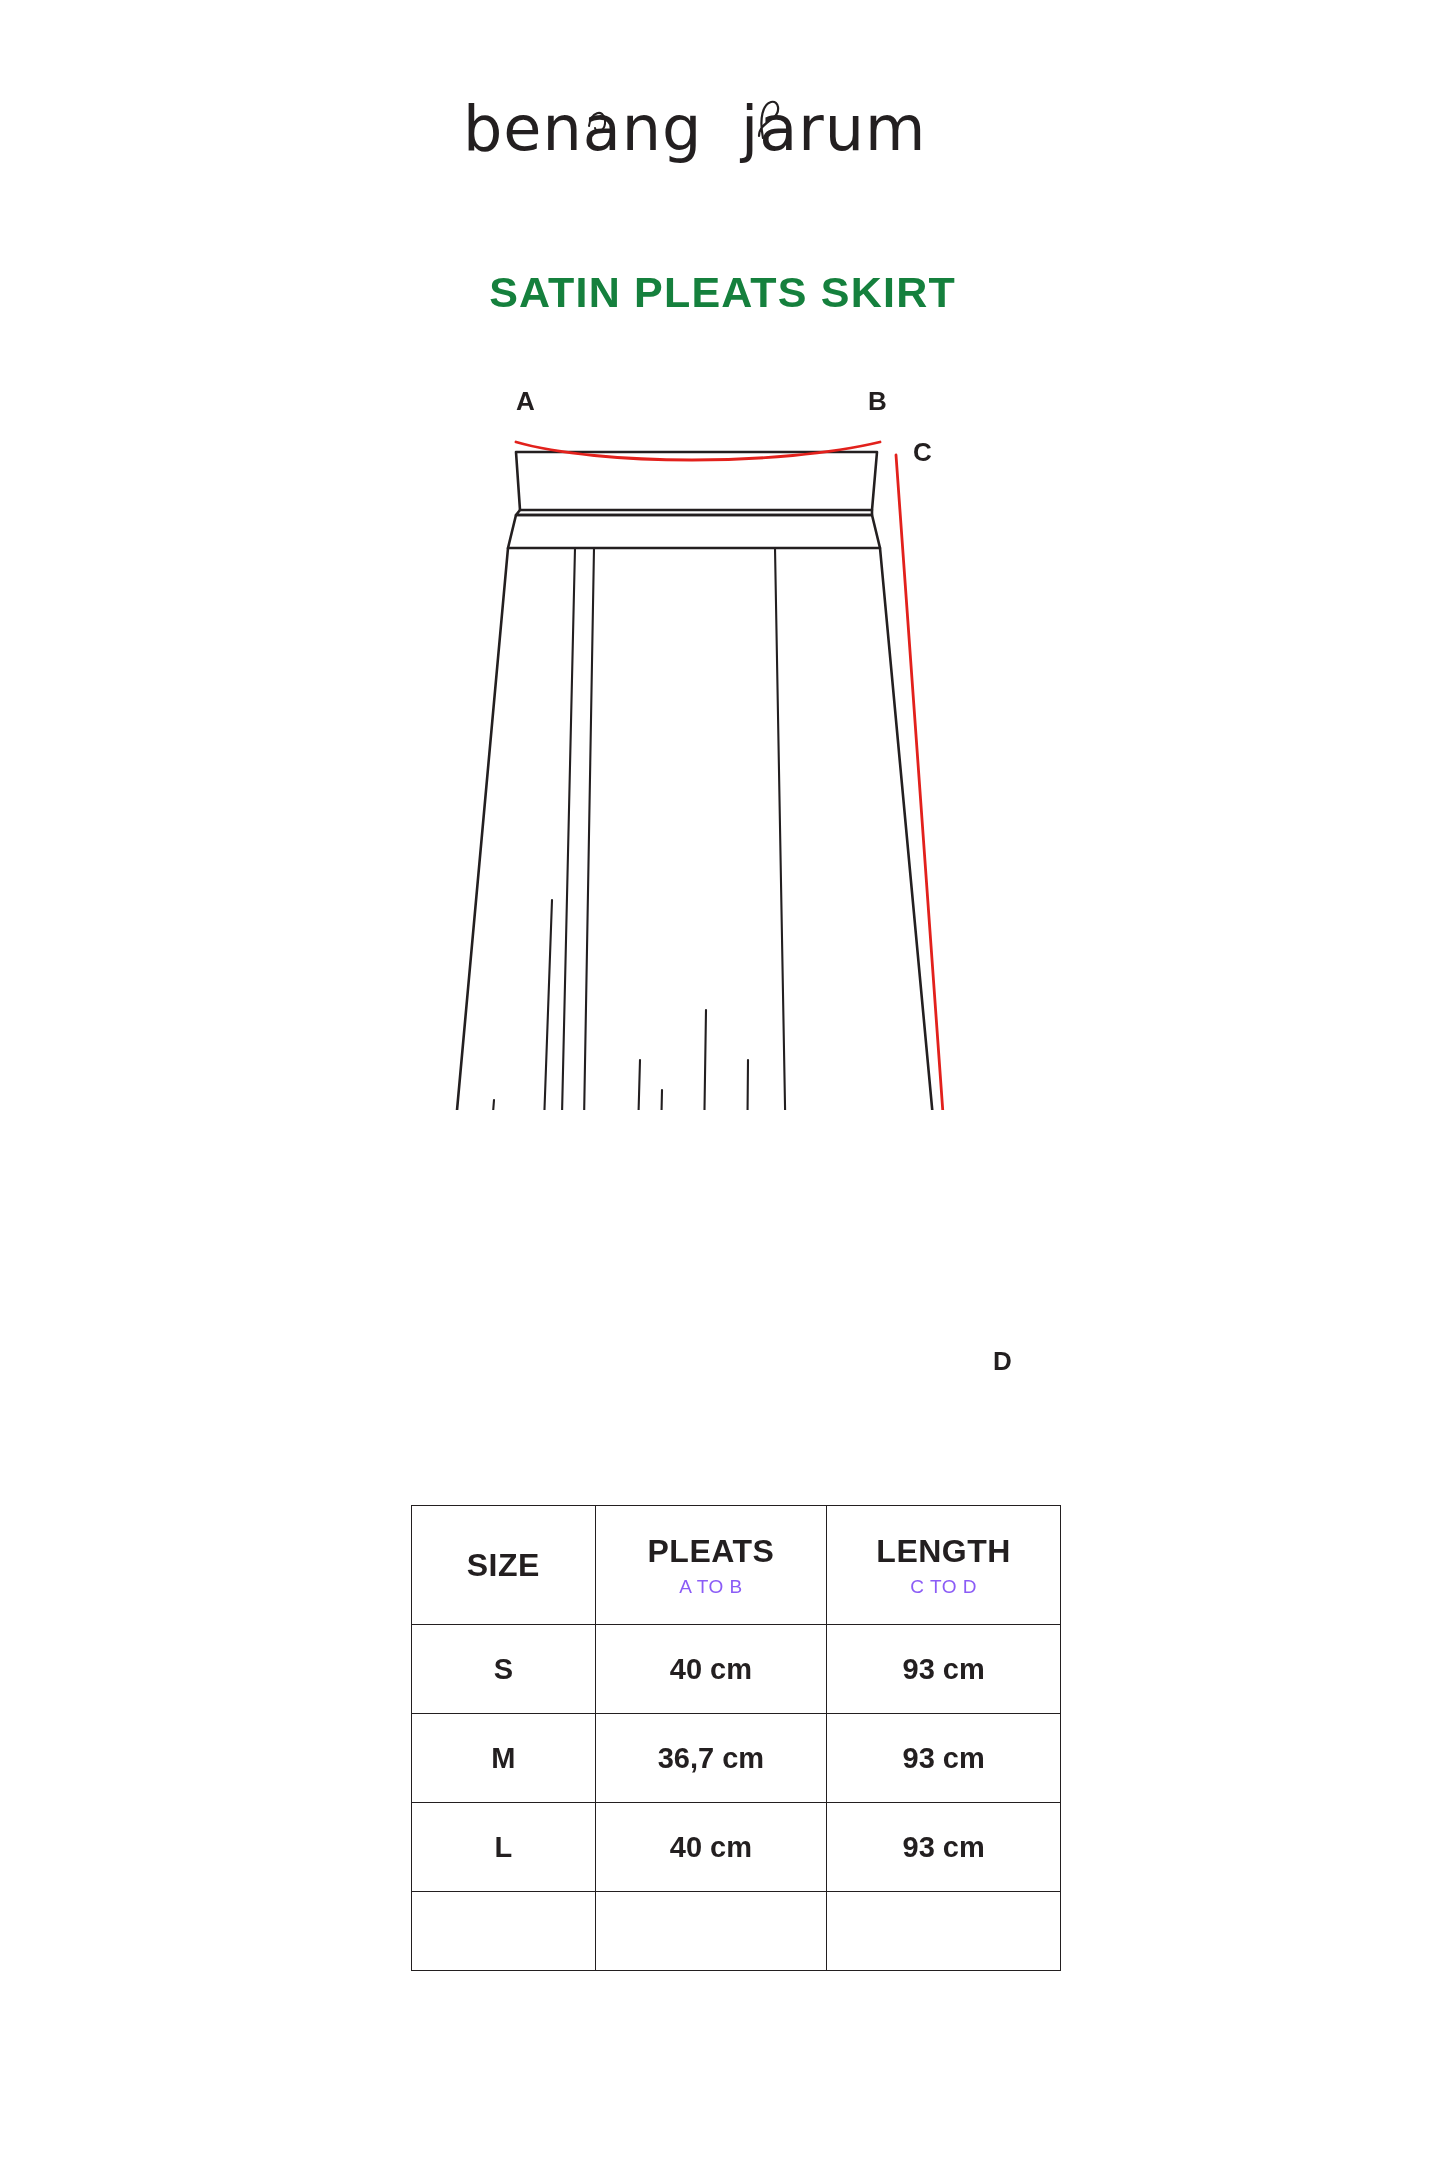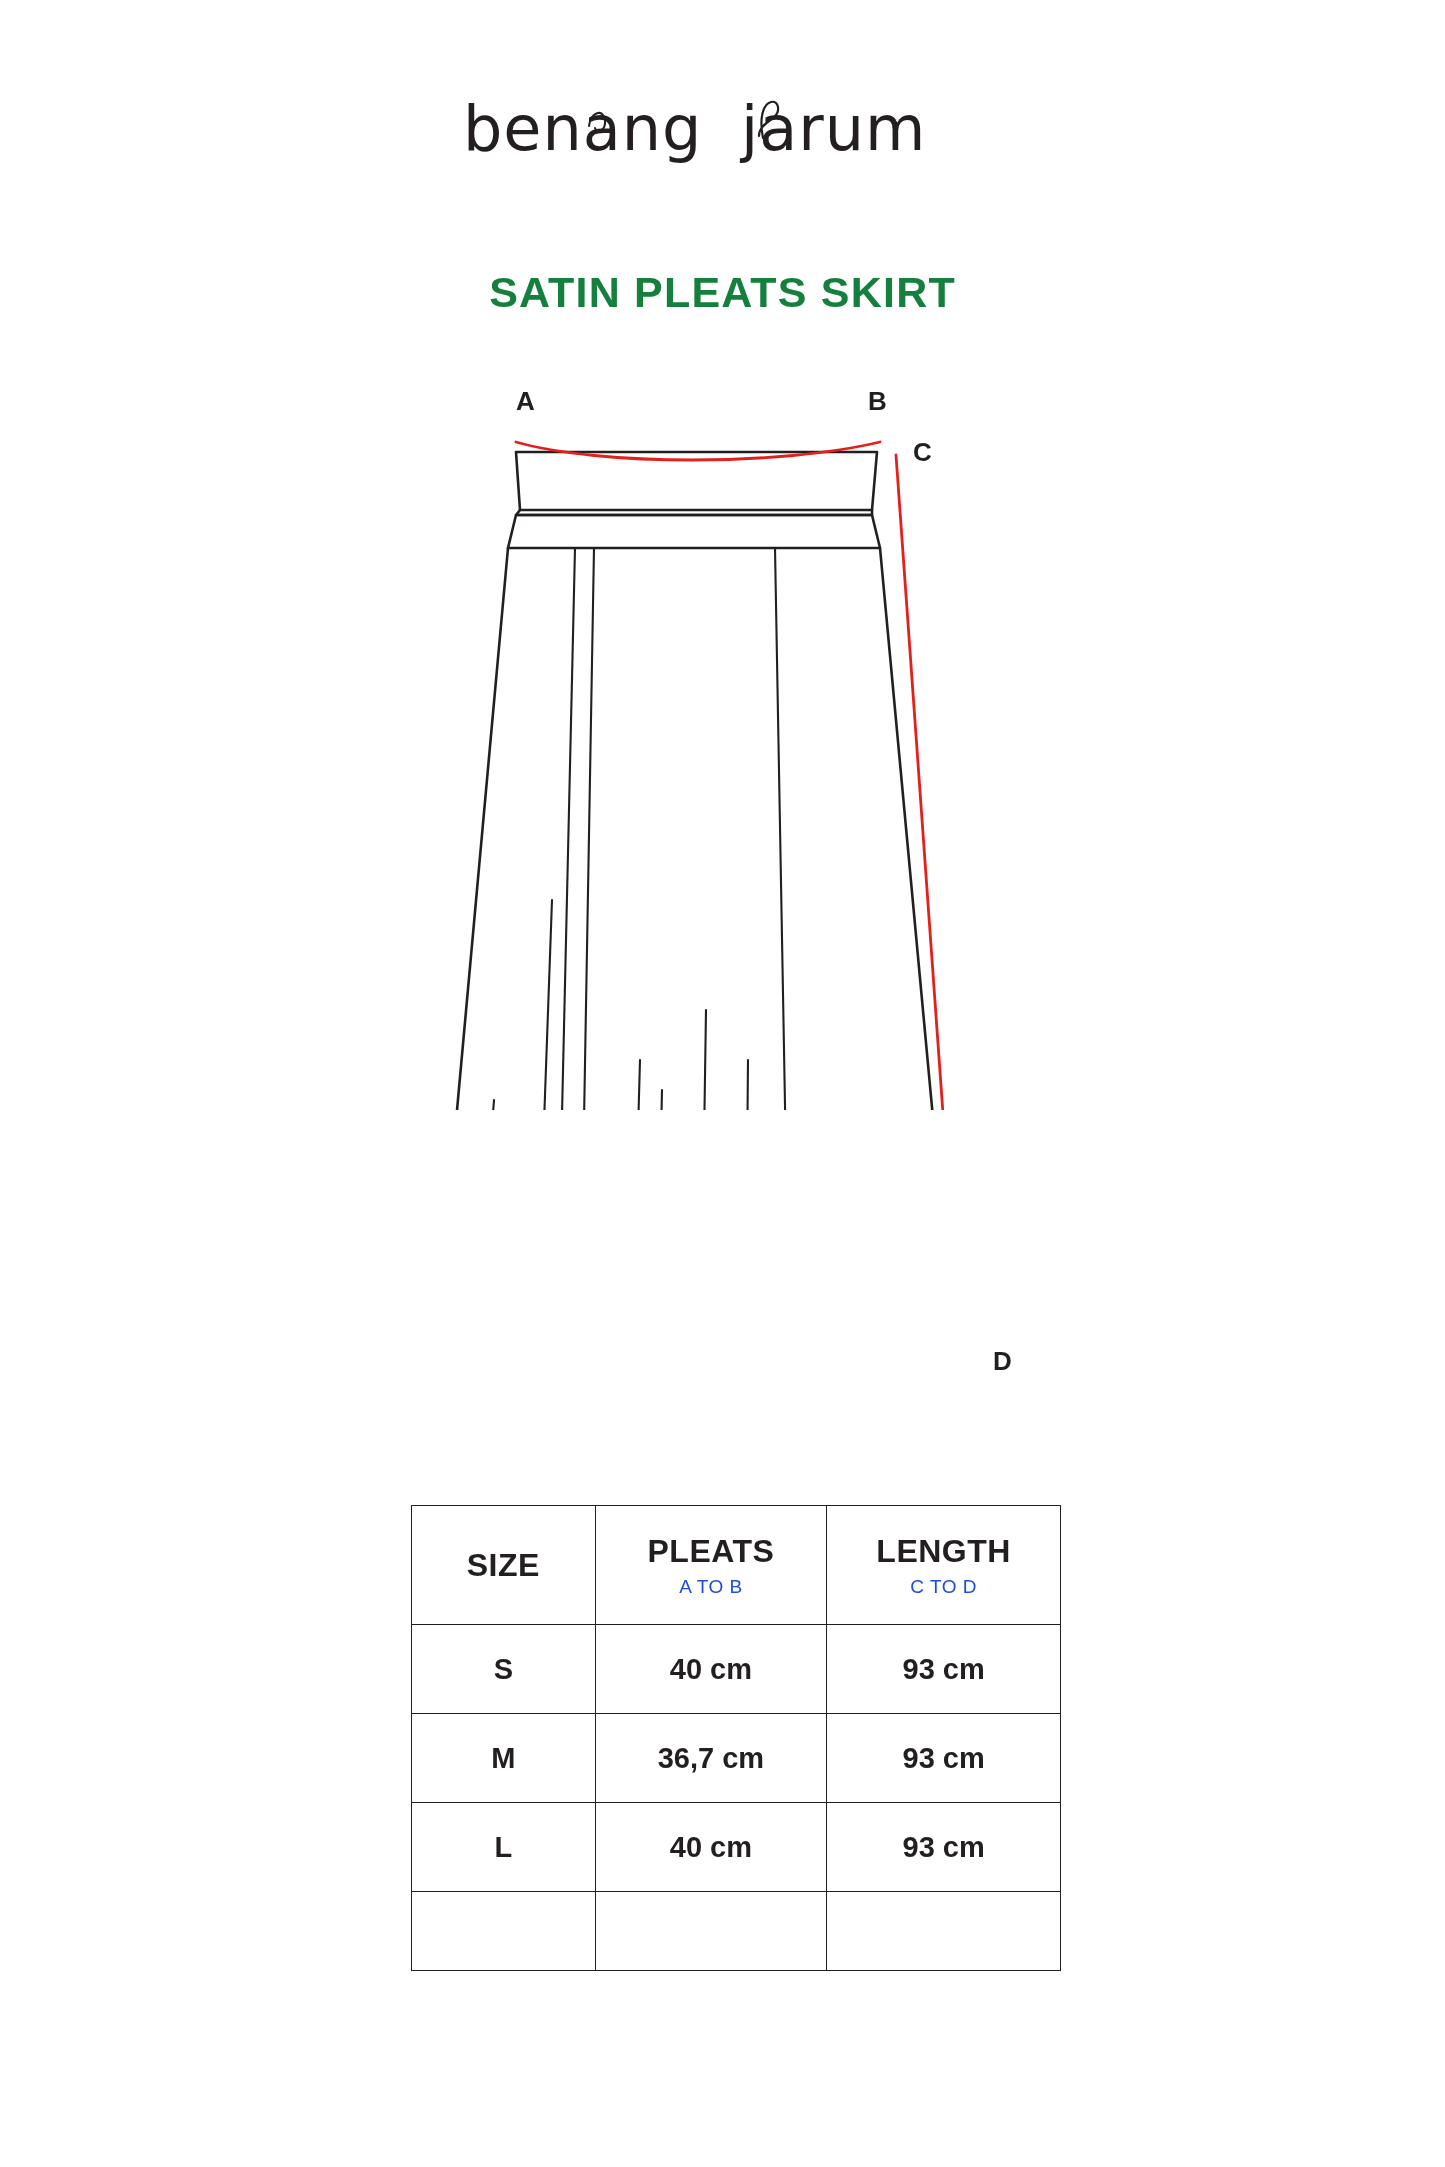--- a/index.html
+++ b/index.html
@@ -86,21 +86,21 @@
     font-weight: bold;
     letter-spacing: 0.5px;
     display: block;
   }
   .head-sub {
     font-size: 19px;
     font-weight: normal;
     letter-spacing: 0.5px;
     display: block;
     margin-top: 6px;
-    color: #1d4ed8;
+    color: #8b5cf6;
   }
   .size-table tbody td {
     height: 88px;
     font-size: 29px;
     font-weight: bold;
     padding: 0;
   }
   .size-table tbody tr.spacer td {
     height: 78px;
   }

